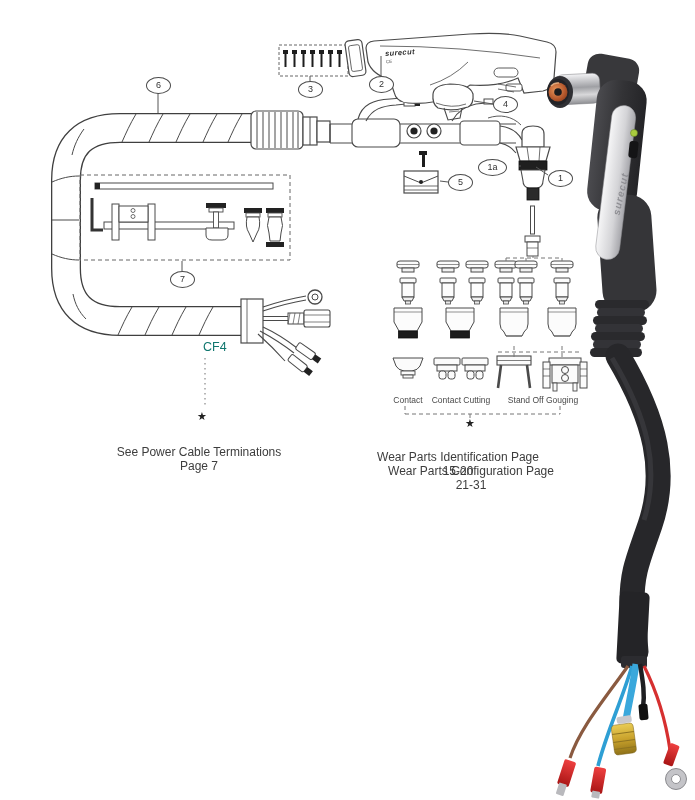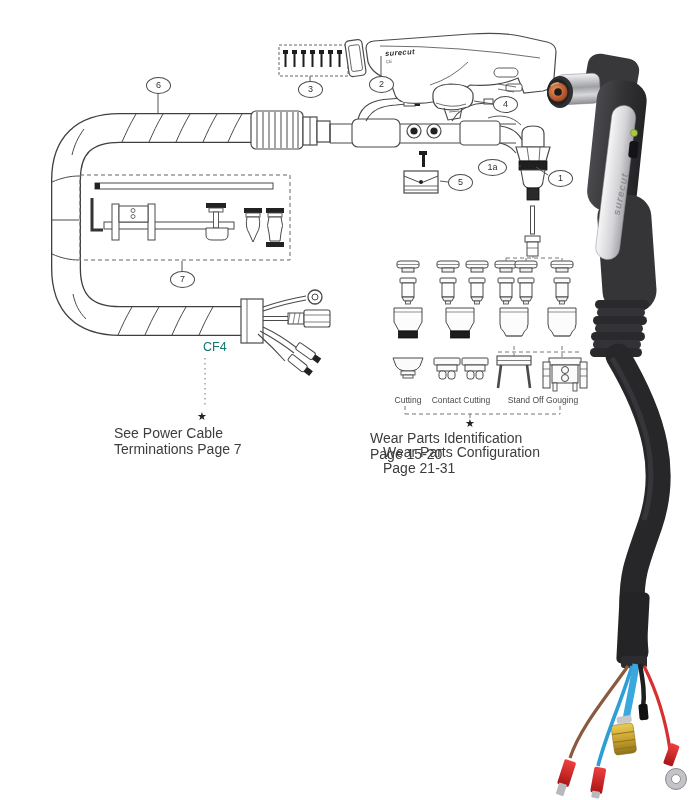--- a/index.html
+++ b/index.html
@@ -1,21 +1,21 @@
 <!DOCTYPE html>
 <html><head>
 <meta charset="utf-8">
 <style>
   html,body{margin:0;padding:0;background:#fff;}
   #stage{position:relative;width:695px;height:800px;background:#fff;overflow:hidden;
          font-family:"Liberation Sans",sans-serif;color:#3a3a3a;}
   .callout{position:absolute;width:23px;height:15px;border:1.2px solid #4a4a4a;border-radius:50%;
            background:#fff;display:flex;align-items:center;justify-content:center;
            font-size:9px;color:#333;line-height:1;z-index:5;}
-  .note{position:absolute;font-size:14px;color:#3d3d3d;z-index:4;}
+  .note{position:absolute;text-align:center;font-size:12px;color:#3d3d3d;z-index:4;margin-top:20px;}
   .colhead{position:absolute;text-align:center;font-size:8.5px;color:#4a4a4a;z-index:4;}
   .star{position:absolute;font-size:11px;color:#222;z-index:4;}
   .cf4{position:absolute;font-size:12.5px;font-weight:normal;color:#0f766e;z-index:4;}
   .logo-draw{position:absolute;font-size:7.5px;font-style:italic;font-weight:bold;color:#2e2e2e;
              transform:rotate(-4deg);letter-spacing:.4px;z-index:4;}
   .mark-draw{position:absolute;font-size:4.5px;color:#555;transform:rotate(-4deg);z-index:4;}
   .logo-photo{position:absolute;width:64px;height:12px;text-align:center;font-size:10px;
               font-style:italic;font-weight:bold;color:#8f8f94;letter-spacing:1px;
               transform:rotate(-78deg);z-index:6;}
   svg{position:absolute;left:0;top:0;}
@@ -401,21 +401,21 @@
 <div class="callout" style="left:170px;top:271px;">7</div>
 
 <div class="logo-draw" style="left:385px;top:48px;">surecut</div>
 <div class="mark-draw" style="left:386px;top:59px;">CE</div>
 <div class="logo-photo" style="left:589px;top:188px;">surecut</div>
 
 <div class="cf4" style="left:203px;top:340px;">CF4</div>
 <div class="star" style="left:197px;top:410px;">★</div>
 <div class="note" style="left:114px;top:425px;width:170px;">See Power Cable Terminations Page 7</div>
 
-<div class="colhead" style="left:386px;top:395px;width:44px;">Cutting</div>
+<div class="colhead" style="left:386px;top:395px;width:44px;">Contact</div>
 <div class="colhead" style="left:427px;top:395px;width:68px;text-align:center;">Contact Cutting</div>
 <div class="colhead" style="left:504px;top:395px;width:78px;">Stand Off Gouging</div>
 
 <div class="star" style="left:465px;top:417px;">★</div>
 <div class="note" style="left:370px;top:430px;width:176px;">Wear Parts Identification Page 15-20</div>
 <div class="note" style="left:383px;top:444px;width:176px;">Wear Parts Configuration Page 21-31</div>
 
 </div>
 
 </body></html>

